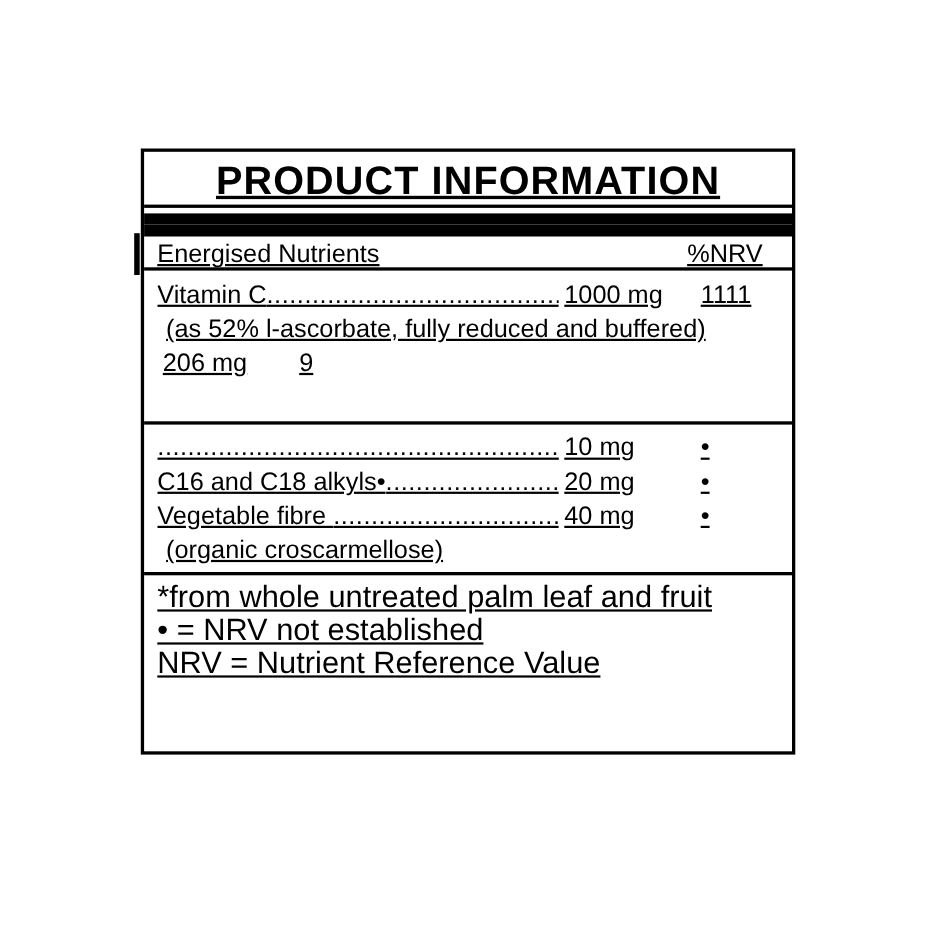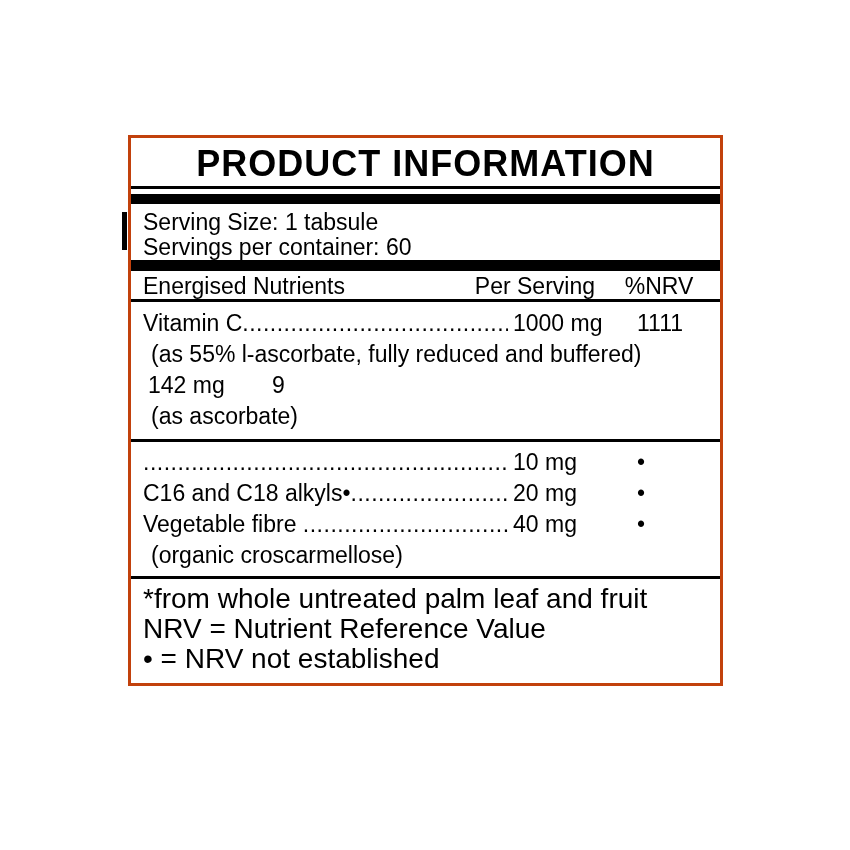--- a/index.html
+++ b/index.html
@@ -9,22 +9,23 @@
     font-family: "Liberation Sans", "DejaVu Sans", sans-serif;
     color: #000000;
     overflow: hidden;
   }
   .page { position: relative; width: 850px; height: 850px; background: #ffffff; }
 
   .label {
     position: absolute;
     left: 128px; top: 135px;
     width: 595px; height: 551px;
-    border: 3px solid #c2410c;
+    border: 3px solid #000000;
     background: #ffffff;
+    text-decoration: underline;
   }
 
   
   .edge-tick {
     position: absolute;
     left: -9px; top: 74px;
     width: 5px; height: 38px;
     background: #000000;
   }
 
@@ -102,48 +103,42 @@
 
 <div class="page">
   <div class="label">
 
     <div class="edge-tick"></div>
 
     <div class="title-section">PRODUCT INFORMATION</div>
 
     <div class="thick-bar bar1"></div>
 
-    <div class="serving-section">
-      <div>Serving Size: 1 tabsule</div>
-      <div>Servings per container: 60</div>
-    </div>
 
     <div class="thick-bar bar2"></div>
 
     <div class="header-row">
       <span class="hdr-name">Energised Nutrients</span>
-      <span class="hdr-ps">Per Serving</span>
       <span class="hdr-nrv">%NRV</span>
     </div>
 
     <div class="group group1">
       <div class="nutrient-row">
         <span class="nd">
           <span class="name">Vitamin C</span>
           <span class="dots"></span>
         </span>
         <span class="amt">1000 mg</span>
         <span class="nrv">1111</span>
       </div>
-      <div class="note-line">(as 55% l-ascorbate, fully reduced and buffered)</div>
+      <div class="note-line">(as 52% l-ascorbate, fully reduced and buffered)</div>
       <div class="nutrient-row">
-        <span class="amt">142 mg</span>
+        <span class="amt">206 mg</span>
         <span class="nrv">9</span>
       </div>
-      <div class="note-line">(as ascorbate)</div>
     </div>
 
     <div class="group group2">
       <div class="nutrient-row">
         <span class="nd">
           <span class="dots"></span>
         </span>
         <span class="amt">10 mg</span>
         <span class="nrv">•</span>
       </div>
@@ -161,18 +156,18 @@
           <span class="dots"></span>
         </span>
         <span class="amt">40 mg</span>
         <span class="nrv">•</span>
       </div>
       <div class="note-line">(organic croscarmellose)</div>
     </div>
 
     <div class="foot-section">
       <div>*from whole untreated palm leaf and fruit</div>
+      <div>• = NRV not established</div>
       <div>NRV = Nutrient Reference Value</div>
-      <div>• = NRV not established</div>
     </div>
 
   </div>
 </div>
 
 </body></html>

